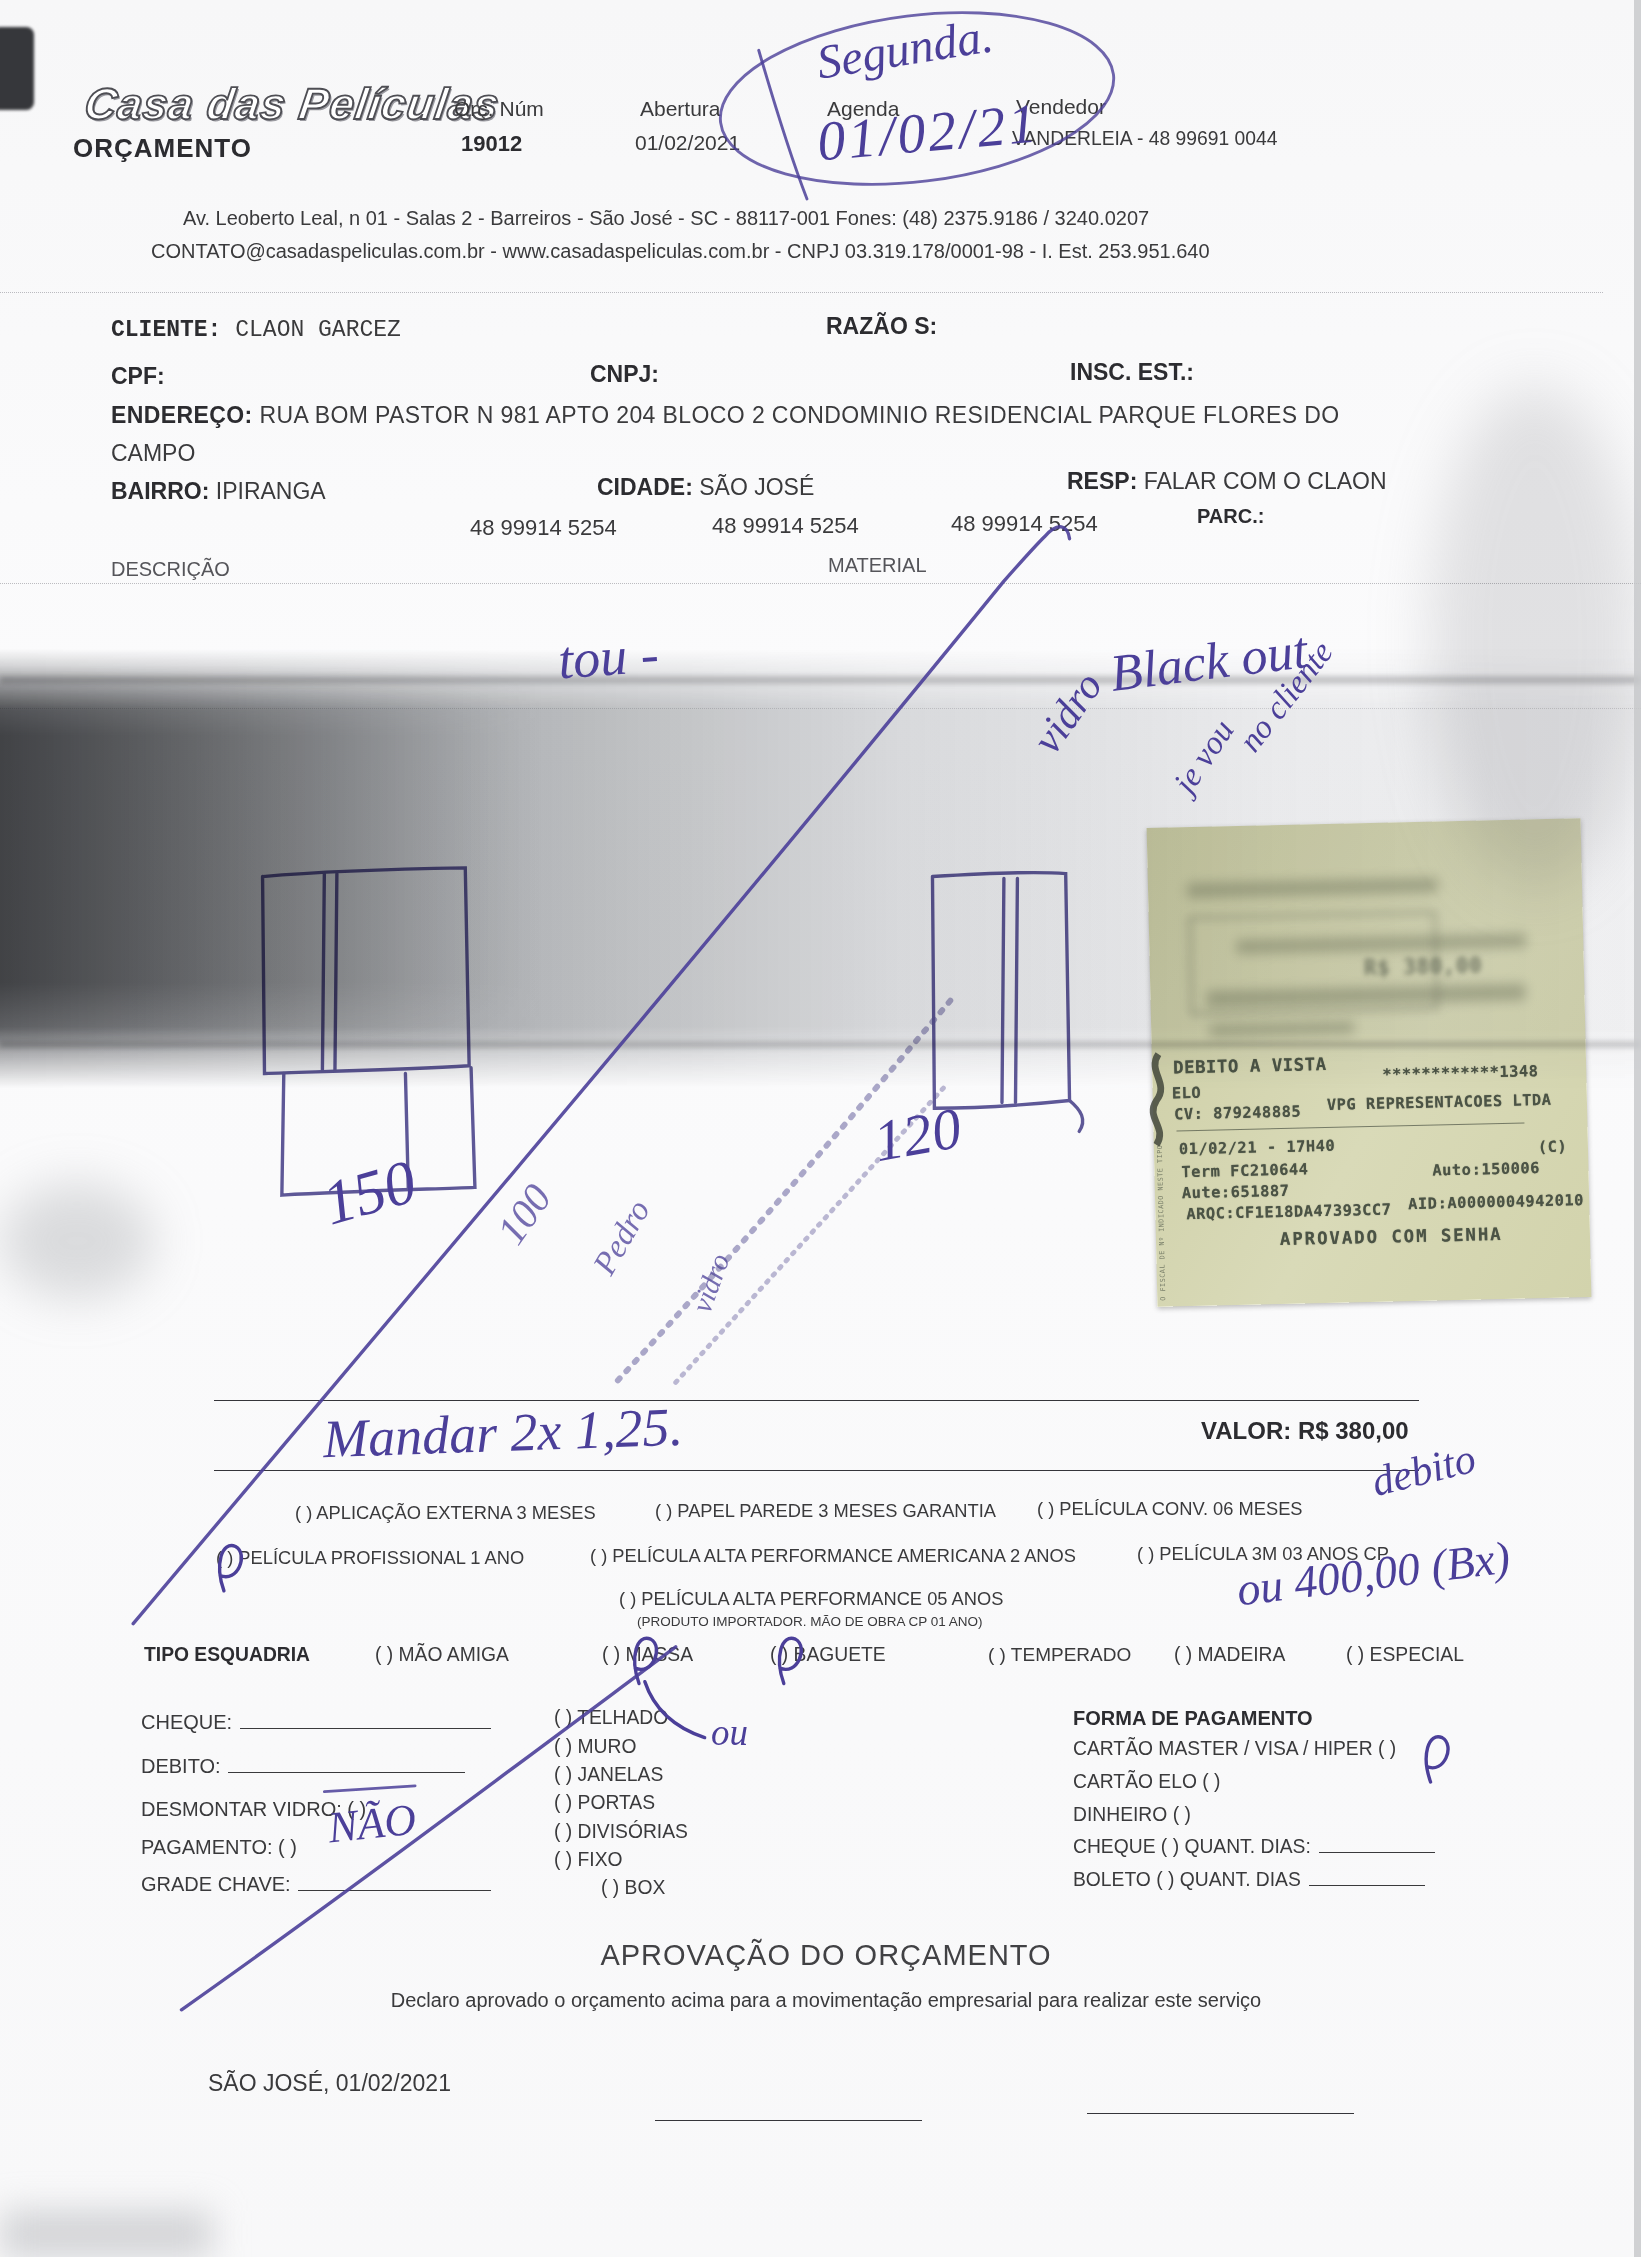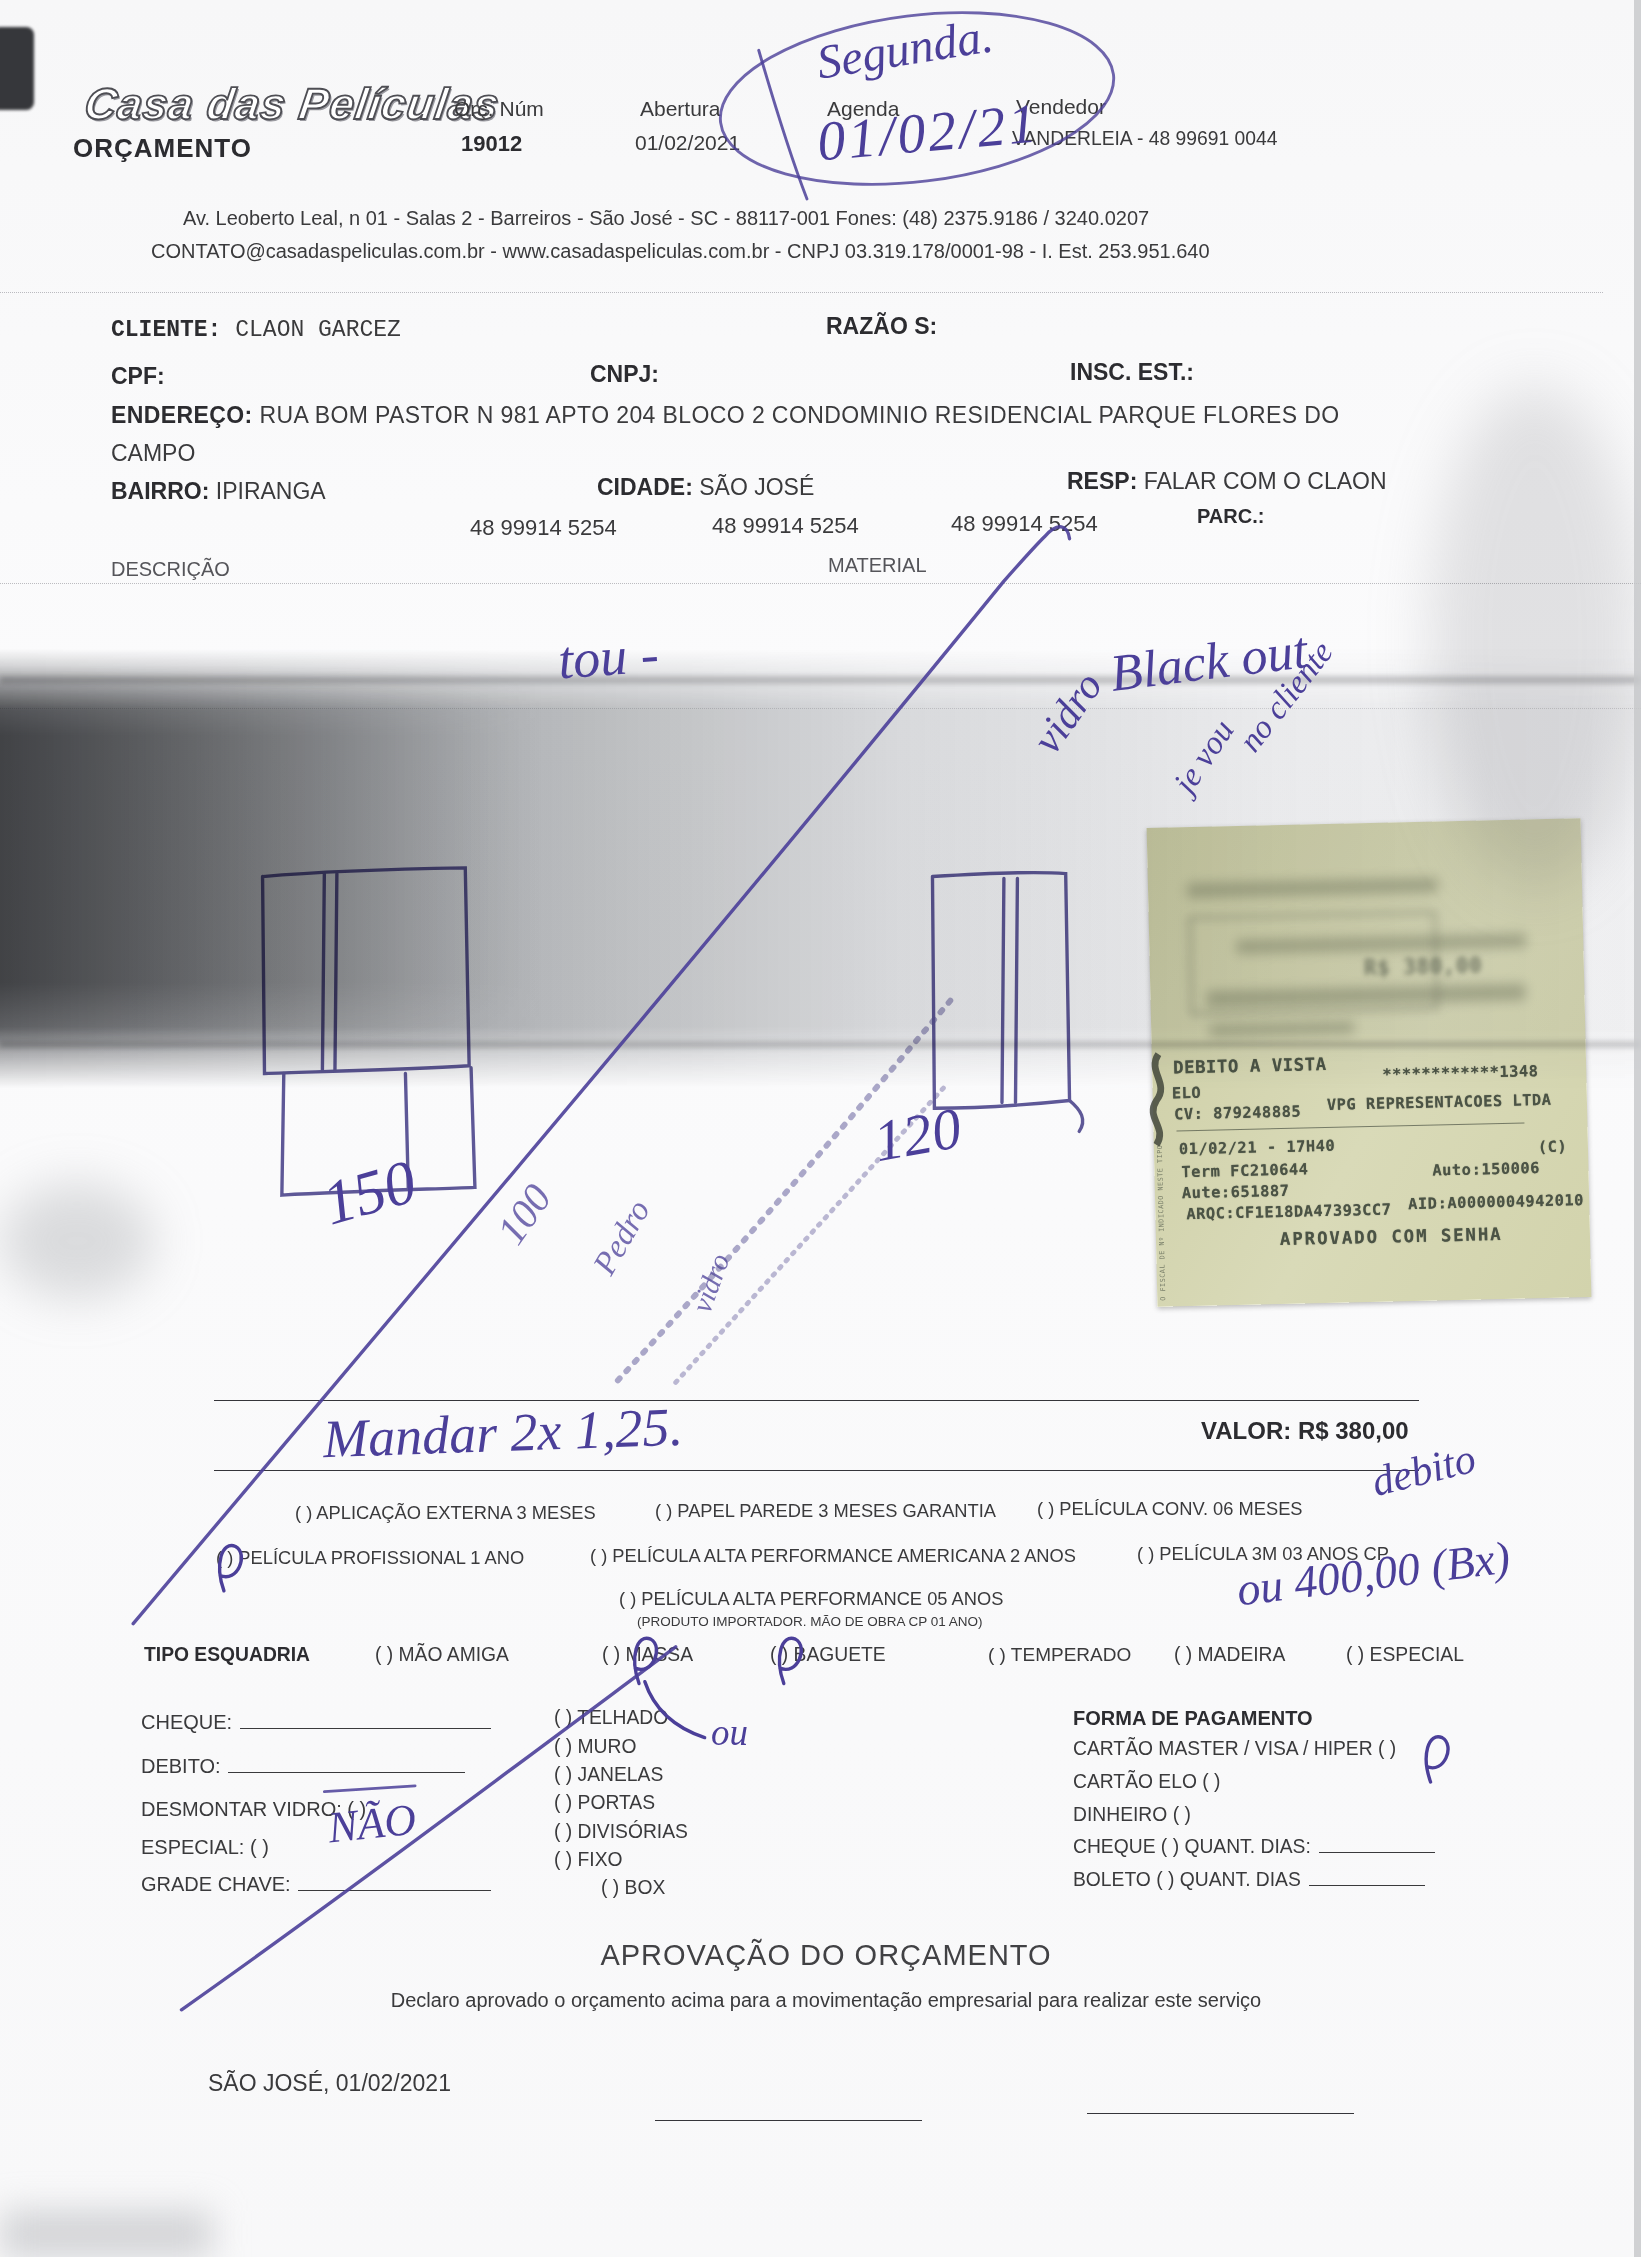--- a/index.html
+++ b/index.html
@@ -155,21 +155,21 @@
   <div class="t" style="left:602px;top:1644px;font-size:19.3px;">(  ) MASSA</div>
   <div class="t" style="left:770px;top:1644px;font-size:19.3px;">(  ) BAGUETE</div>
   <div class="t" style="left:988px;top:1644px;font-size:19px;">(  ) TEMPERADO</div>
   <div class="t" style="left:1174px;top:1644px;font-size:19.3px;">(  ) MADEIRA</div>
   <div class="t" style="left:1346px;top:1644px;font-size:19.3px;">(  ) ESPECIAL</div>
   <div class="hw" style="left:711px;top:1711px;font-size:37px;">ou</div>
 
   <div class="t" style="left:141px;top:1711px;"><span>CHEQUE:</span><span class="ul" style="width:251px;"></span></div>
   <div class="t" style="left:141px;top:1755px;"><span>DEBITO:</span><span class="ul" style="width:237px;"></span></div>
   <div class="t" style="left:141px;top:1798px;">DESMONTAR VIDRO:   (   )</div>
-  <div class="t" style="left:141px;top:1836px;">ESPECIAL:   (   )</div>
+  <div class="t" style="left:141px;top:1836px;">PAGAMENTO:   (   )</div>
   <div class="t" style="left:141px;top:1873px;"><span>GRADE CHAVE:</span><span class="ul" style="width:193px;"></span></div>
   <div class="hw" style="left:328px;top:1798px;font-size:44px;transform:rotate(-6deg);">NÃO</div>
 
   <div class="t" style="left:554px;top:1707px;font-size:19.3px;">(  ) TELHADO</div>
   <div class="t" style="left:554px;top:1736px;font-size:19.3px;">(  ) MURO</div>
   <div class="t" style="left:554px;top:1764px;font-size:19.3px;">(  ) JANELAS</div>
   <div class="t" style="left:554px;top:1792px;font-size:19.3px;">(  ) PORTAS</div>
   <div class="t" style="left:554px;top:1821px;font-size:19.3px;">(  ) DIVISÓRIAS</div>
   <div class="t" style="left:554px;top:1849px;font-size:19.3px;">(  ) FIXO</div>
   <div class="t" style="left:554px;top:1877px;font-size:19.3px;margin-left:47px;">(  ) BOX</div>

